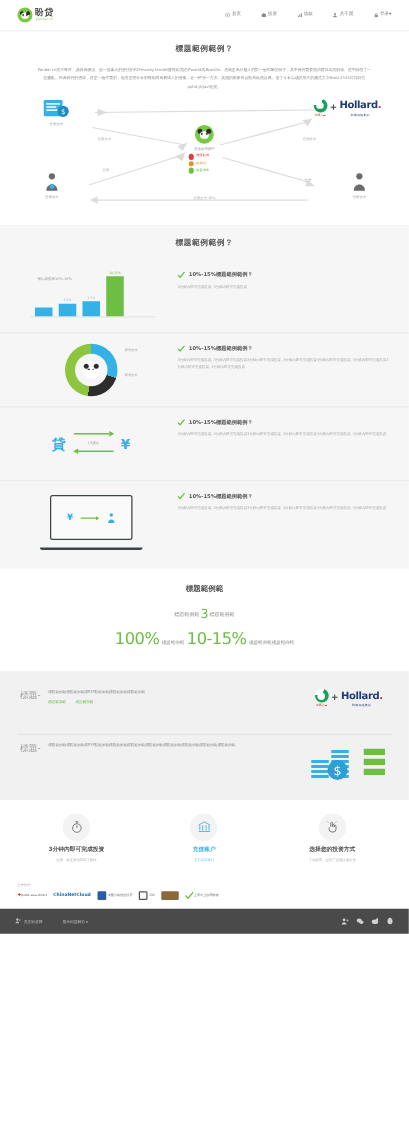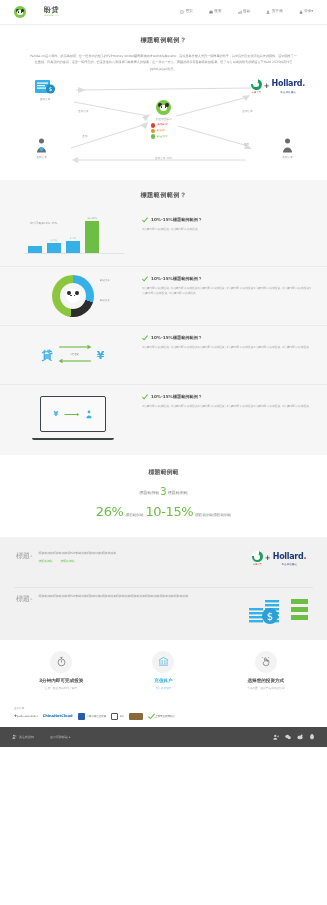--- a/index.html
+++ b/index.html
@@ -9,21 +9,21 @@
     background:#ffffff; color:#555; font-size:4px; line-height:1.6;
     overflow:hidden;
   }
   .page { width:327px; height:905px; position:relative; }
 
   
   .nav {
     height:25px; background:#fff; display:flex; align-items:center;
     padding:0 14px; border-bottom:1px solid #f0f0f0;
   }
-  .logo { display:flex; align-items:center; gap:18px;text-align:right; }
+  .logo { display:flex; align-items:center; gap:2px;text-align:right; }
   .logo-mark {
     width:12px; height:12px; border-radius:50%;
     background:radial-gradient(circle at 50% 50%, #fff 0 22%, #7ac943 24% 100%);
     position:relative; flex:0 0 auto;
   }
   .logo-mark::before, .logo-mark::after{
     content:""; position:absolute; top:2.5px; width:3px; height:3.4px;
     border-radius:50%; background:#2b2b2b;
   }
   .logo-mark::before{ left:2px; } .logo-mark::after{ right:2px; }
@@ -506,21 +506,21 @@
       </div>
     </div>
   </div>
 
   <div class="stats">
     <div class="stats-title">標題範例範</div>
     <div class="stat-line1">
       <span>標題範例範</span><b>3</b><span>標題範例範</span>
     </div>
     <div class="stat-line2">
-      <span class="stat-big">26%</span>
+      <span class="stat-big">100%</span>
       <span class="stat-small">標題範例範</span>
       <span class="stat-big">10-15%</span>
       <span class="stat-small">標題範例範標題範例範</span>
     </div>
   </div>
 
   <div class="ginfo">
     <div class="ginfo-row">
       <span class="ginfo-key">標題-</span>
       <div class="ginfo-mid">

